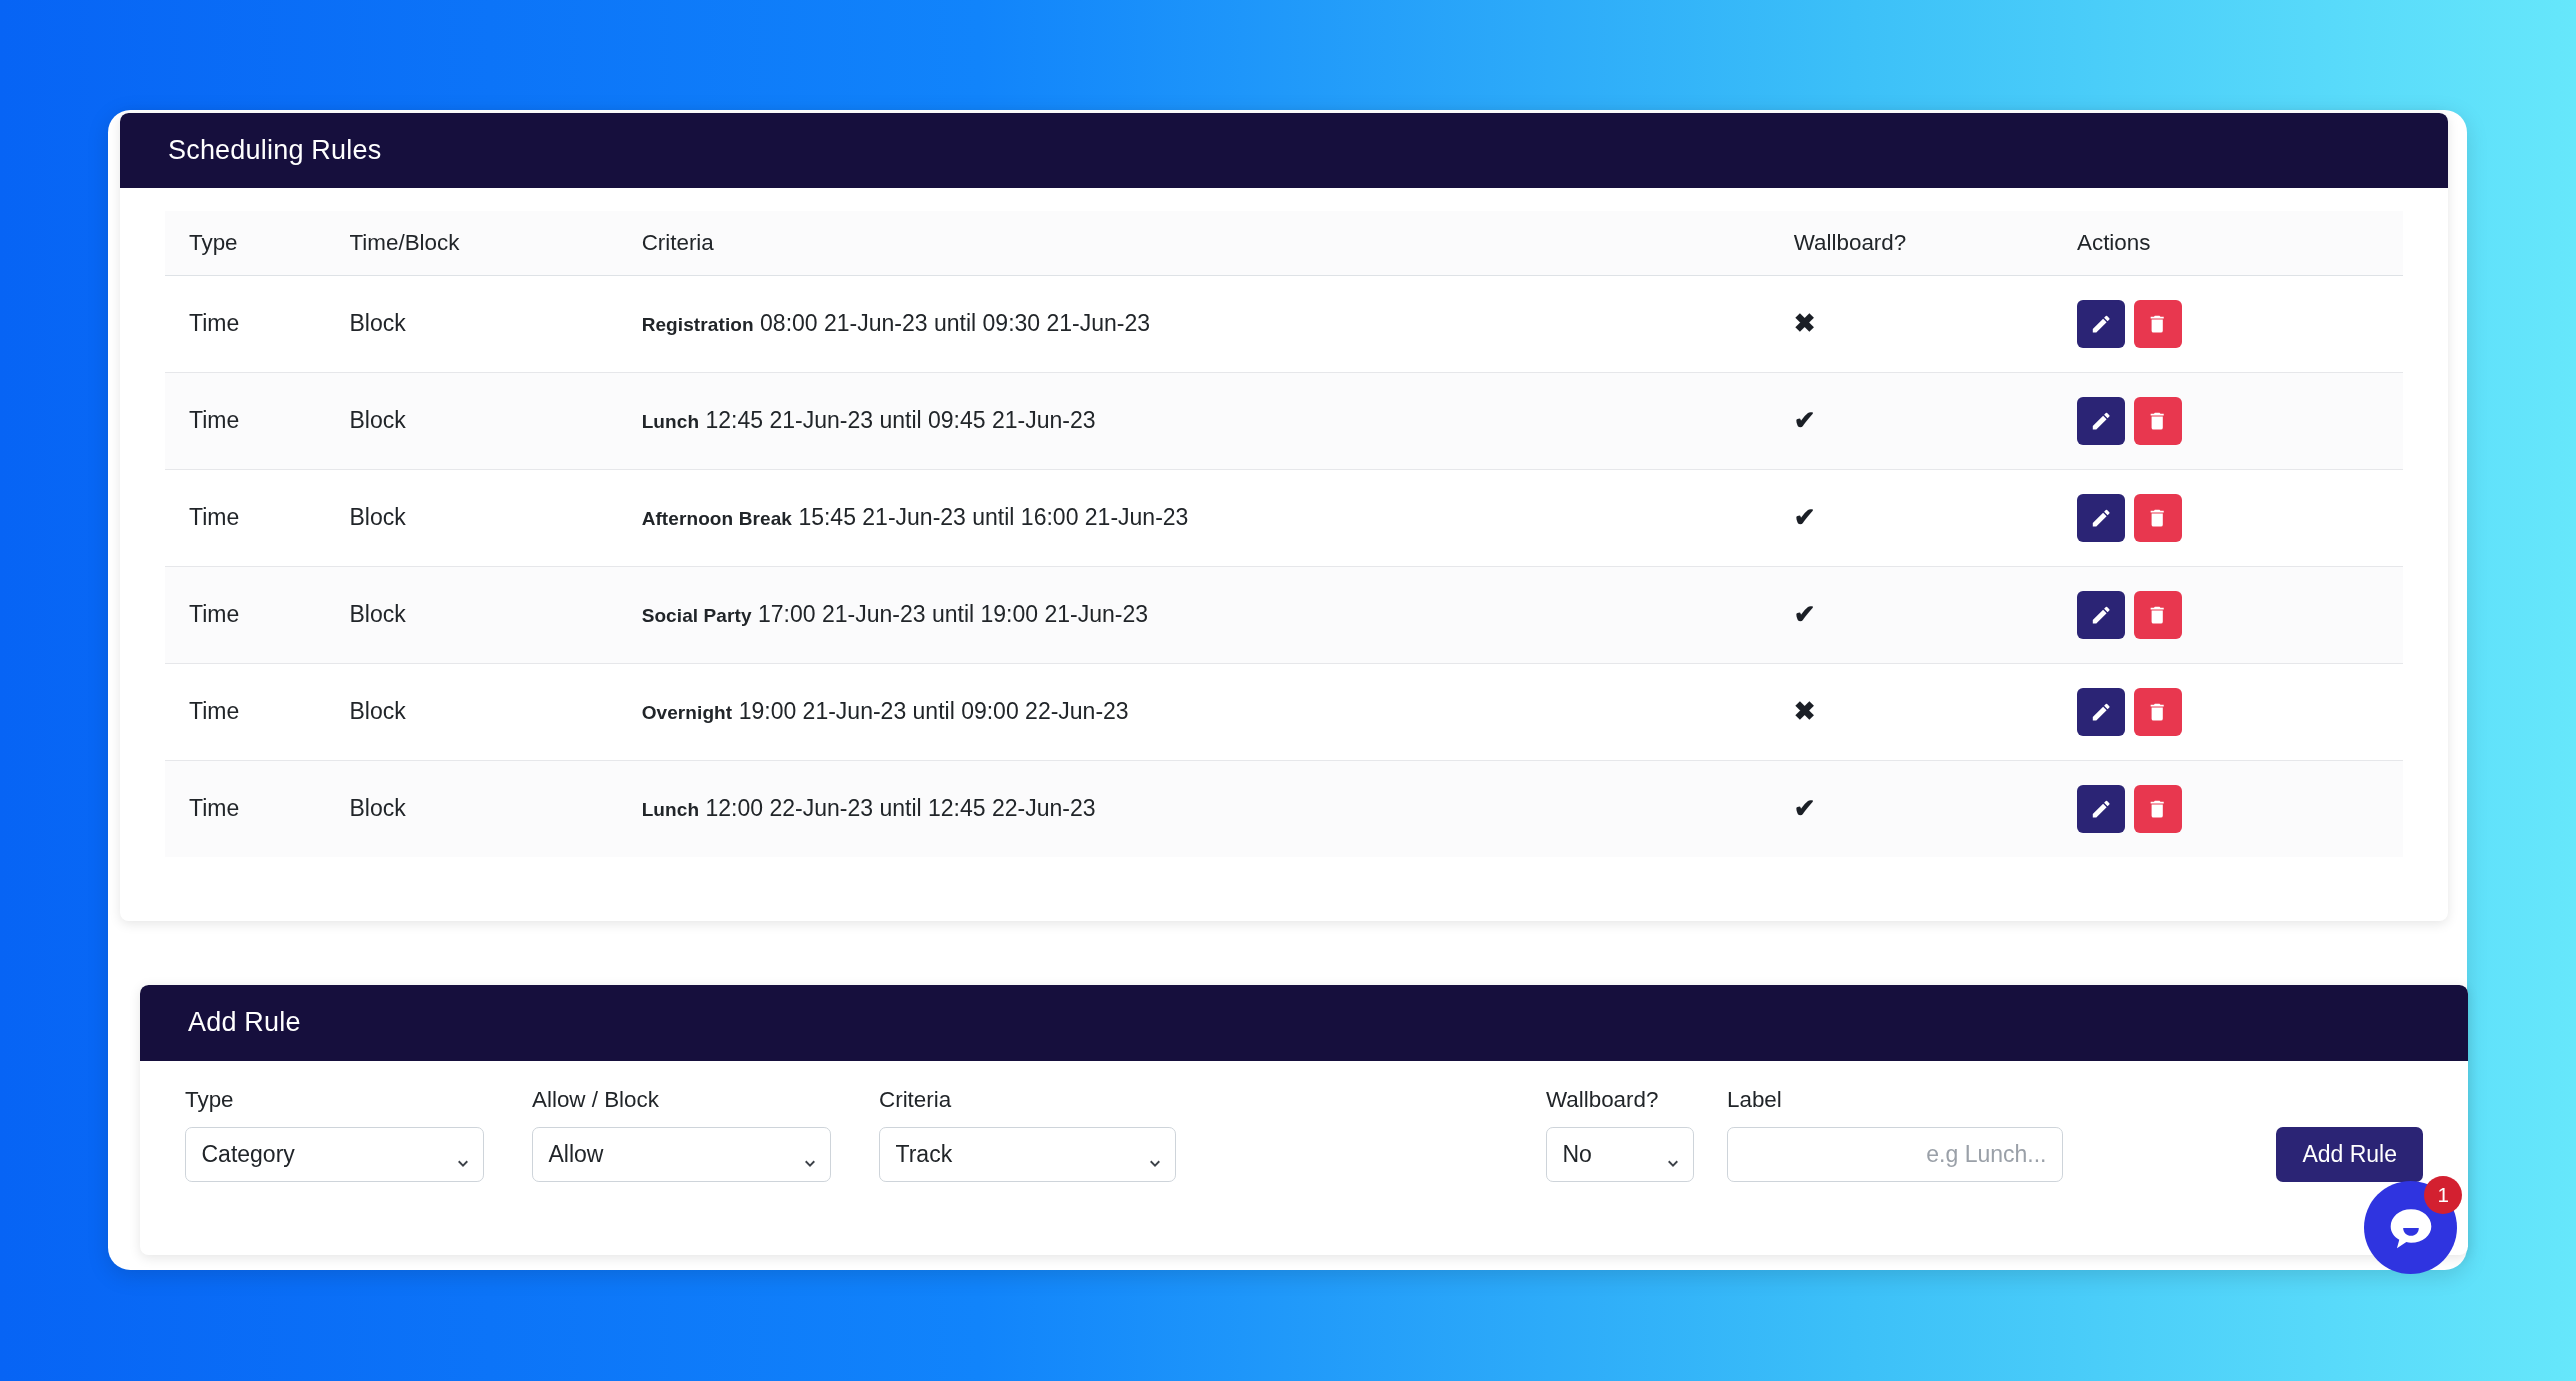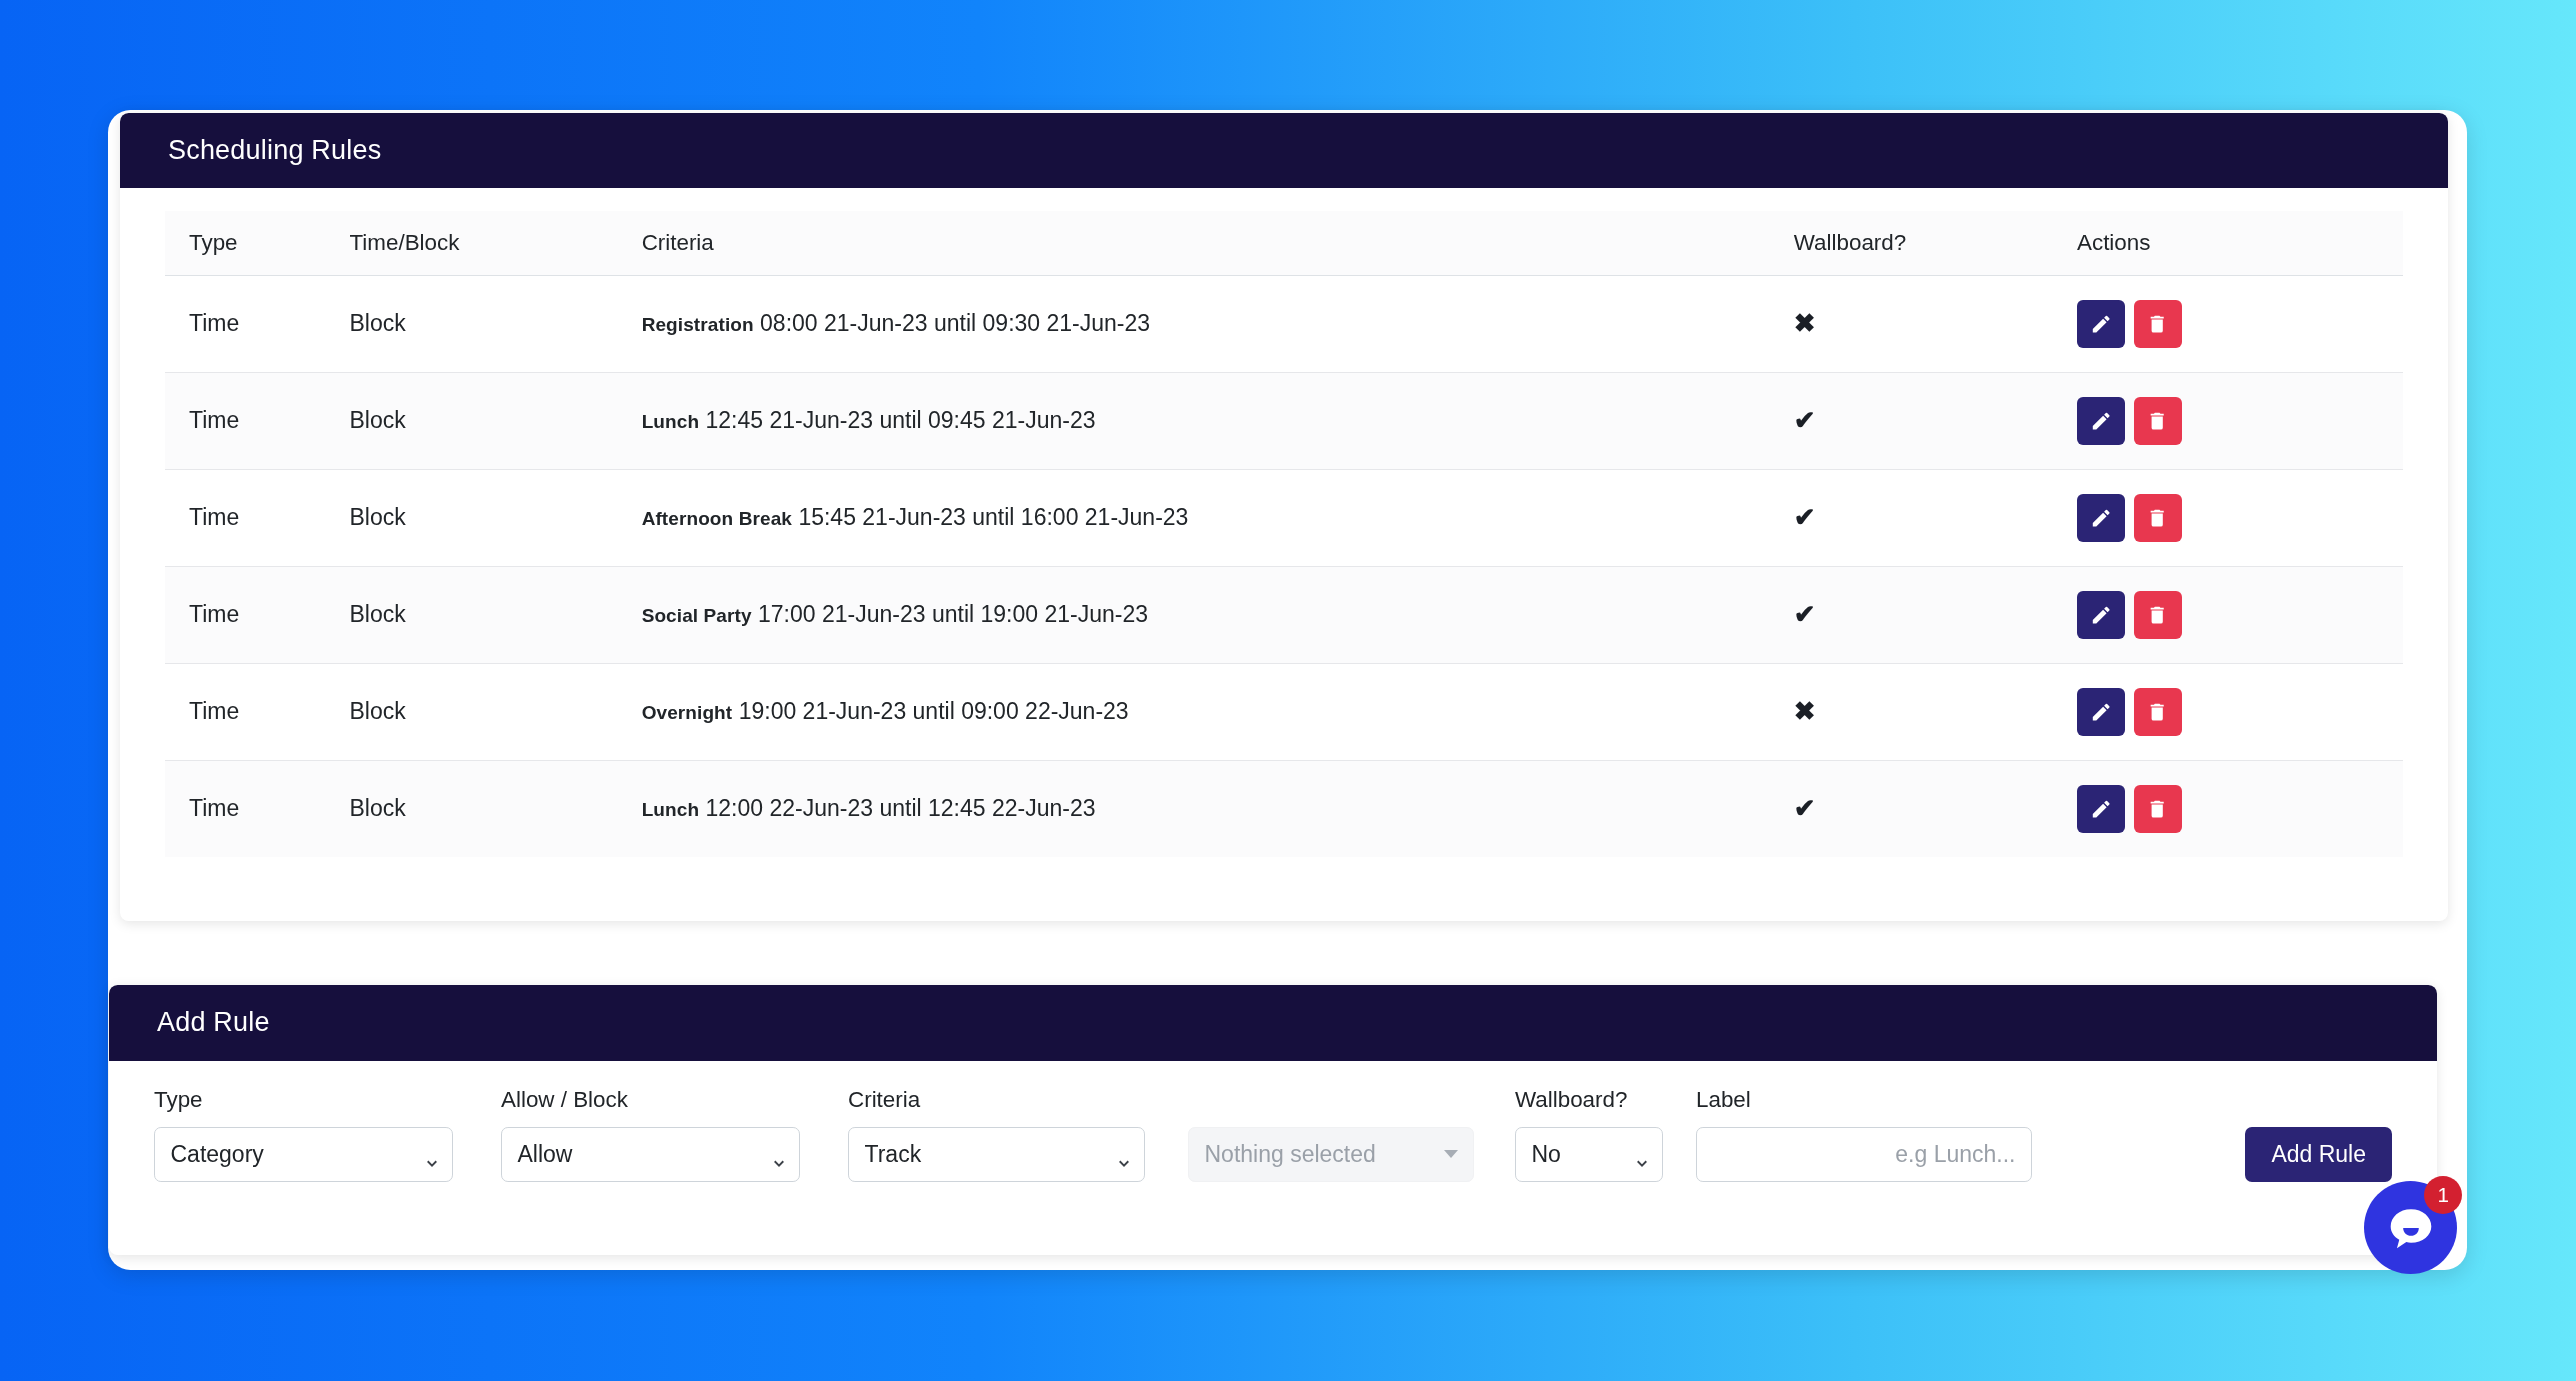--- a/index.html
+++ b/index.html
@@ -133,21 +133,21 @@
     cursor: pointer;
     padding: 0;
   }
   .btn-edit { background: #2b2475; }
   .btn-delete { background: #e8374f; }
   .btn-icon svg { width: 22.4px; height: 22.4px; fill: #ffffff; }
 
   
   #add-card {
     position: absolute;
-    left: 1px;
+    left: 32px;
     top: 875px;
     width: 2328px;
     height: 270px;
   }
 
   #add-card .card-body {
     padding: 26px 45px 34px 45px;
     background: #ffffff;
   }
 
@@ -445,24 +445,20 @@
             <span class="caret">
               <svg viewBox="0 0 14 14">
                   <polyline points="2,5 7,10 12,5"></polyline>
                 </svg>
             </span>
           </div>
         </div>
 
         <div class="form-group g-ms">
           <span class="form-label">&nbsp;</span>
-          <div class="ms-box">
-            <span>Nothing selected</span>
-            <span class="tri"></span>
-          </div>
         </div>
 
         <div class="form-group g-wall">
           <span class="form-label">Wallboard?</span>
           <div class="select-box">
             <span>No</span>
             <span class="caret">
               <svg viewBox="0 0 14 14">
                   <polyline points="2,5 7,10 12,5"></polyline>
                 </svg>

